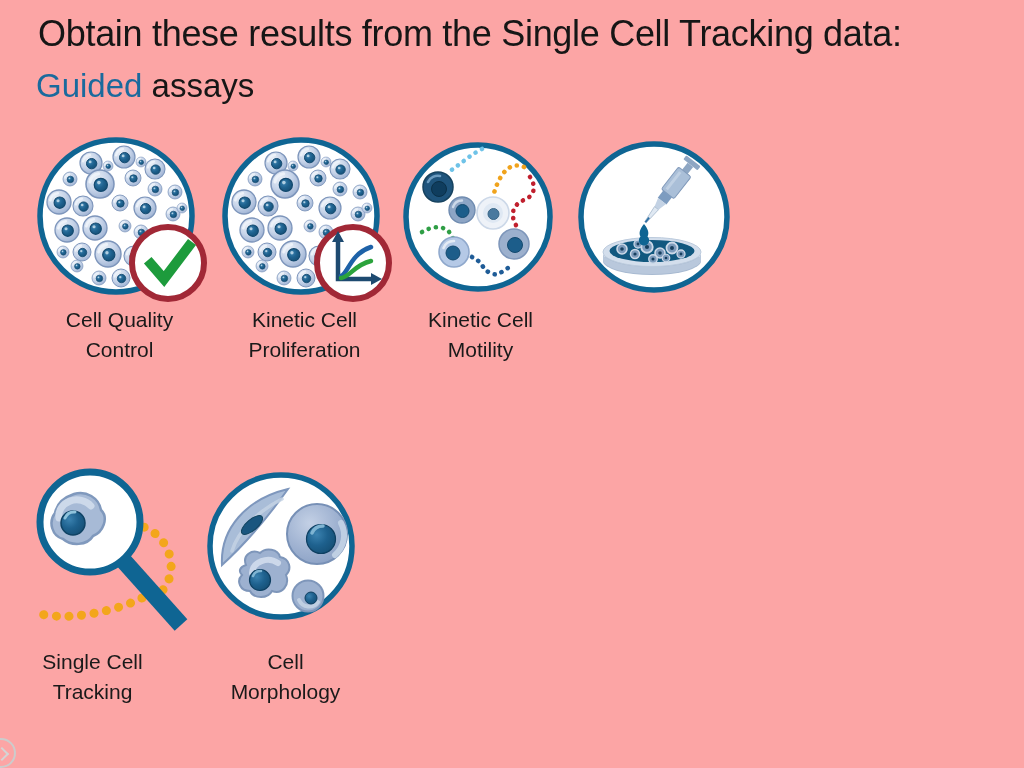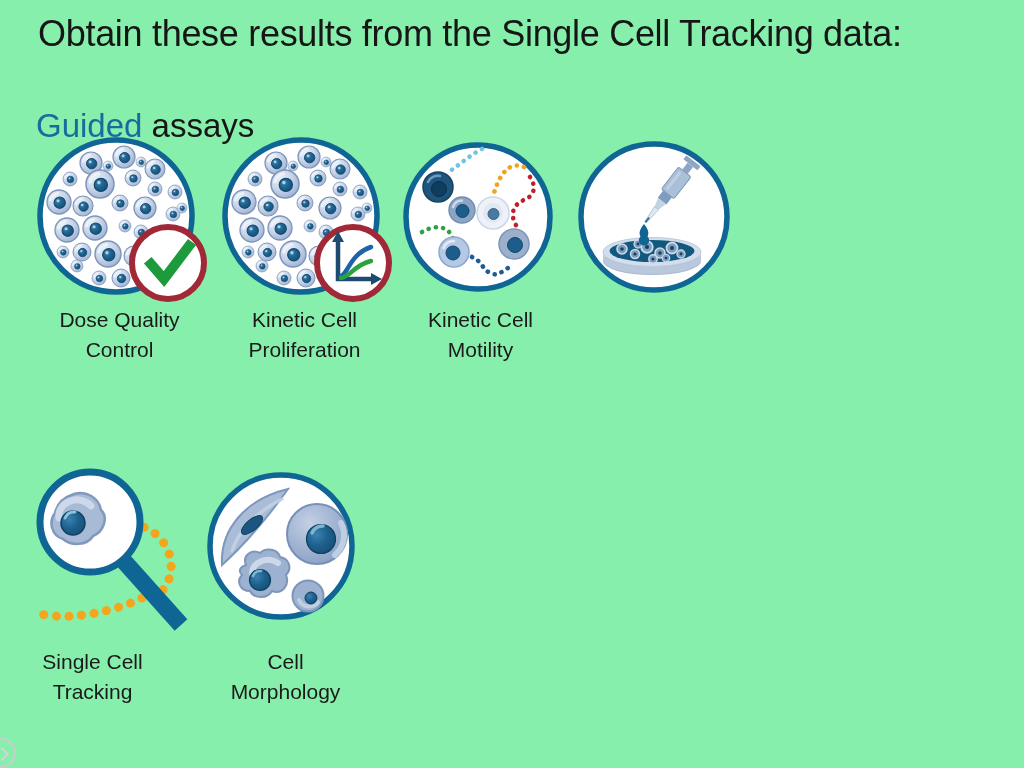--- a/index.html
+++ b/index.html
@@ -1,21 +1,21 @@
 <!DOCTYPE html>
 <html style="--accent-teal: #0f6593; --heading-blue: #1a6a9d; --badge-red: #a12836; --check-green: #1d9b3c; --chart-blue: #1e62a8; --chart-green: #2ba33c; --chart-axis: #1d4a70; --track-orange: #f3a61b; --trail-lightblue: #6fc3e8; --trail-orange: #f0a31c; --trail-red: #c0202e; --trail-green: #2f9e45; --trail-navy: #1f5c97; --text-dark: #1a1a1a;"><head>
 <meta charset="utf-8">
 <style>
   html,body{margin:0;padding:0;background:#fff;}
-  .slide{position:relative;width:1024px;height:768px;background:#86efac;overflow:hidden;
+  .slide{position:relative;width:1024px;height:768px;background:#fca5a5;overflow:hidden;
          font-family:"Liberation Sans",sans-serif;color:var(--text-dark,#1a1a1a);}
   .abs{position:absolute;}
   .page-title{position:absolute;left:38px;top:12px;width:970px;font-size:36px;line-height:44px;
               font-weight:400;color:#161616;letter-spacing:-0.3px;}
-  .sec-heading{position:absolute;left:36px;font-size:33px;line-height:40px;font-weight:400;color:#161616;margin-top:40px;}
+  .sec-heading{position:absolute;left:36px;font-size:33px;line-height:40px;font-weight:400;color:#161616;}
   .sec-heading .hl{color:var(--heading-blue,#1a6a9d);}
   #guided-heading{top:66px;}
   #indepth-heading{top:407px;}
   .assay-label{position:absolute;width:185px;text-align:center;font-size:21px;line-height:30px;
                color:#1a1a1a;white-space:pre-line;}
   
   .ring{fill:#fff;stroke:var(--accent-teal,#0f6593);stroke-width:5.5;}
   .badge-ring{fill:#fff;stroke:var(--badge-red,#a12836);stroke-width:6;}
   .check{fill:none;stroke:var(--check-green,#1d9b3c);stroke-width:10;stroke-linecap:square;stroke-linejoin:miter;}
   .axis{fill:none;stroke:var(--chart-axis,#1d4a70);stroke-width:4.5;}
@@ -225,21 +225,21 @@
       <rect x="-8" y="10" width="16" height="28" rx="2" fill="#aabfd8" stroke="#8099ba" stroke-width="1"></rect>
       <rect x="-5" y="13" width="3" height="22" fill="#c6d4e6" opacity="0.8"></rect>
       <rect x="-5.5" y="38" width="11" height="9" fill="#7d9cc0"></rect>
       <polygon points="-5,47 5,47 2.5,56 -2.5,56" fill="#c3d2e4"></polygon>
       <polygon points="-2.5,56 2.5,56 0.9,74 -0.9,74" fill="#dfe8f2" stroke="#a9bccf" stroke-width="0.8"></polygon>
       <rect x="-0.9" y="68" width="1.8" height="6" fill="#2d6fa3"></rect>
     </g>
     <path d="M 70,87 C 74,92 75.5,96 73.5,99.5 A 5.2,5.2 0 1 1 66.5,99.5 C 64.5,96 66,92 70,87 Z" fill="#0f6593"></path>
   </svg>
 
-  <div class="assay-label" style="left:27px;top:305px">Dose Quality
+  <div class="assay-label" style="left:27px;top:305px">Cell Quality
 Control</div>
   <div class="assay-label" style="left:212px;top:305px">Kinetic Cell
 Proliferation</div>
   <div class="assay-label" style="left:388px;top:305px">Kinetic Cell
 Motility</div>
 
 
   <svg class="abs" style="left:18px;top:466px" width="185" height="190" viewBox="0 0 185 190">
     <g>
       <path class="track" d="M 89,60 C 105,55 122,57 135,66 C 149,76 156,93 152,110 C 149,120 143,128 136,132"></path>

